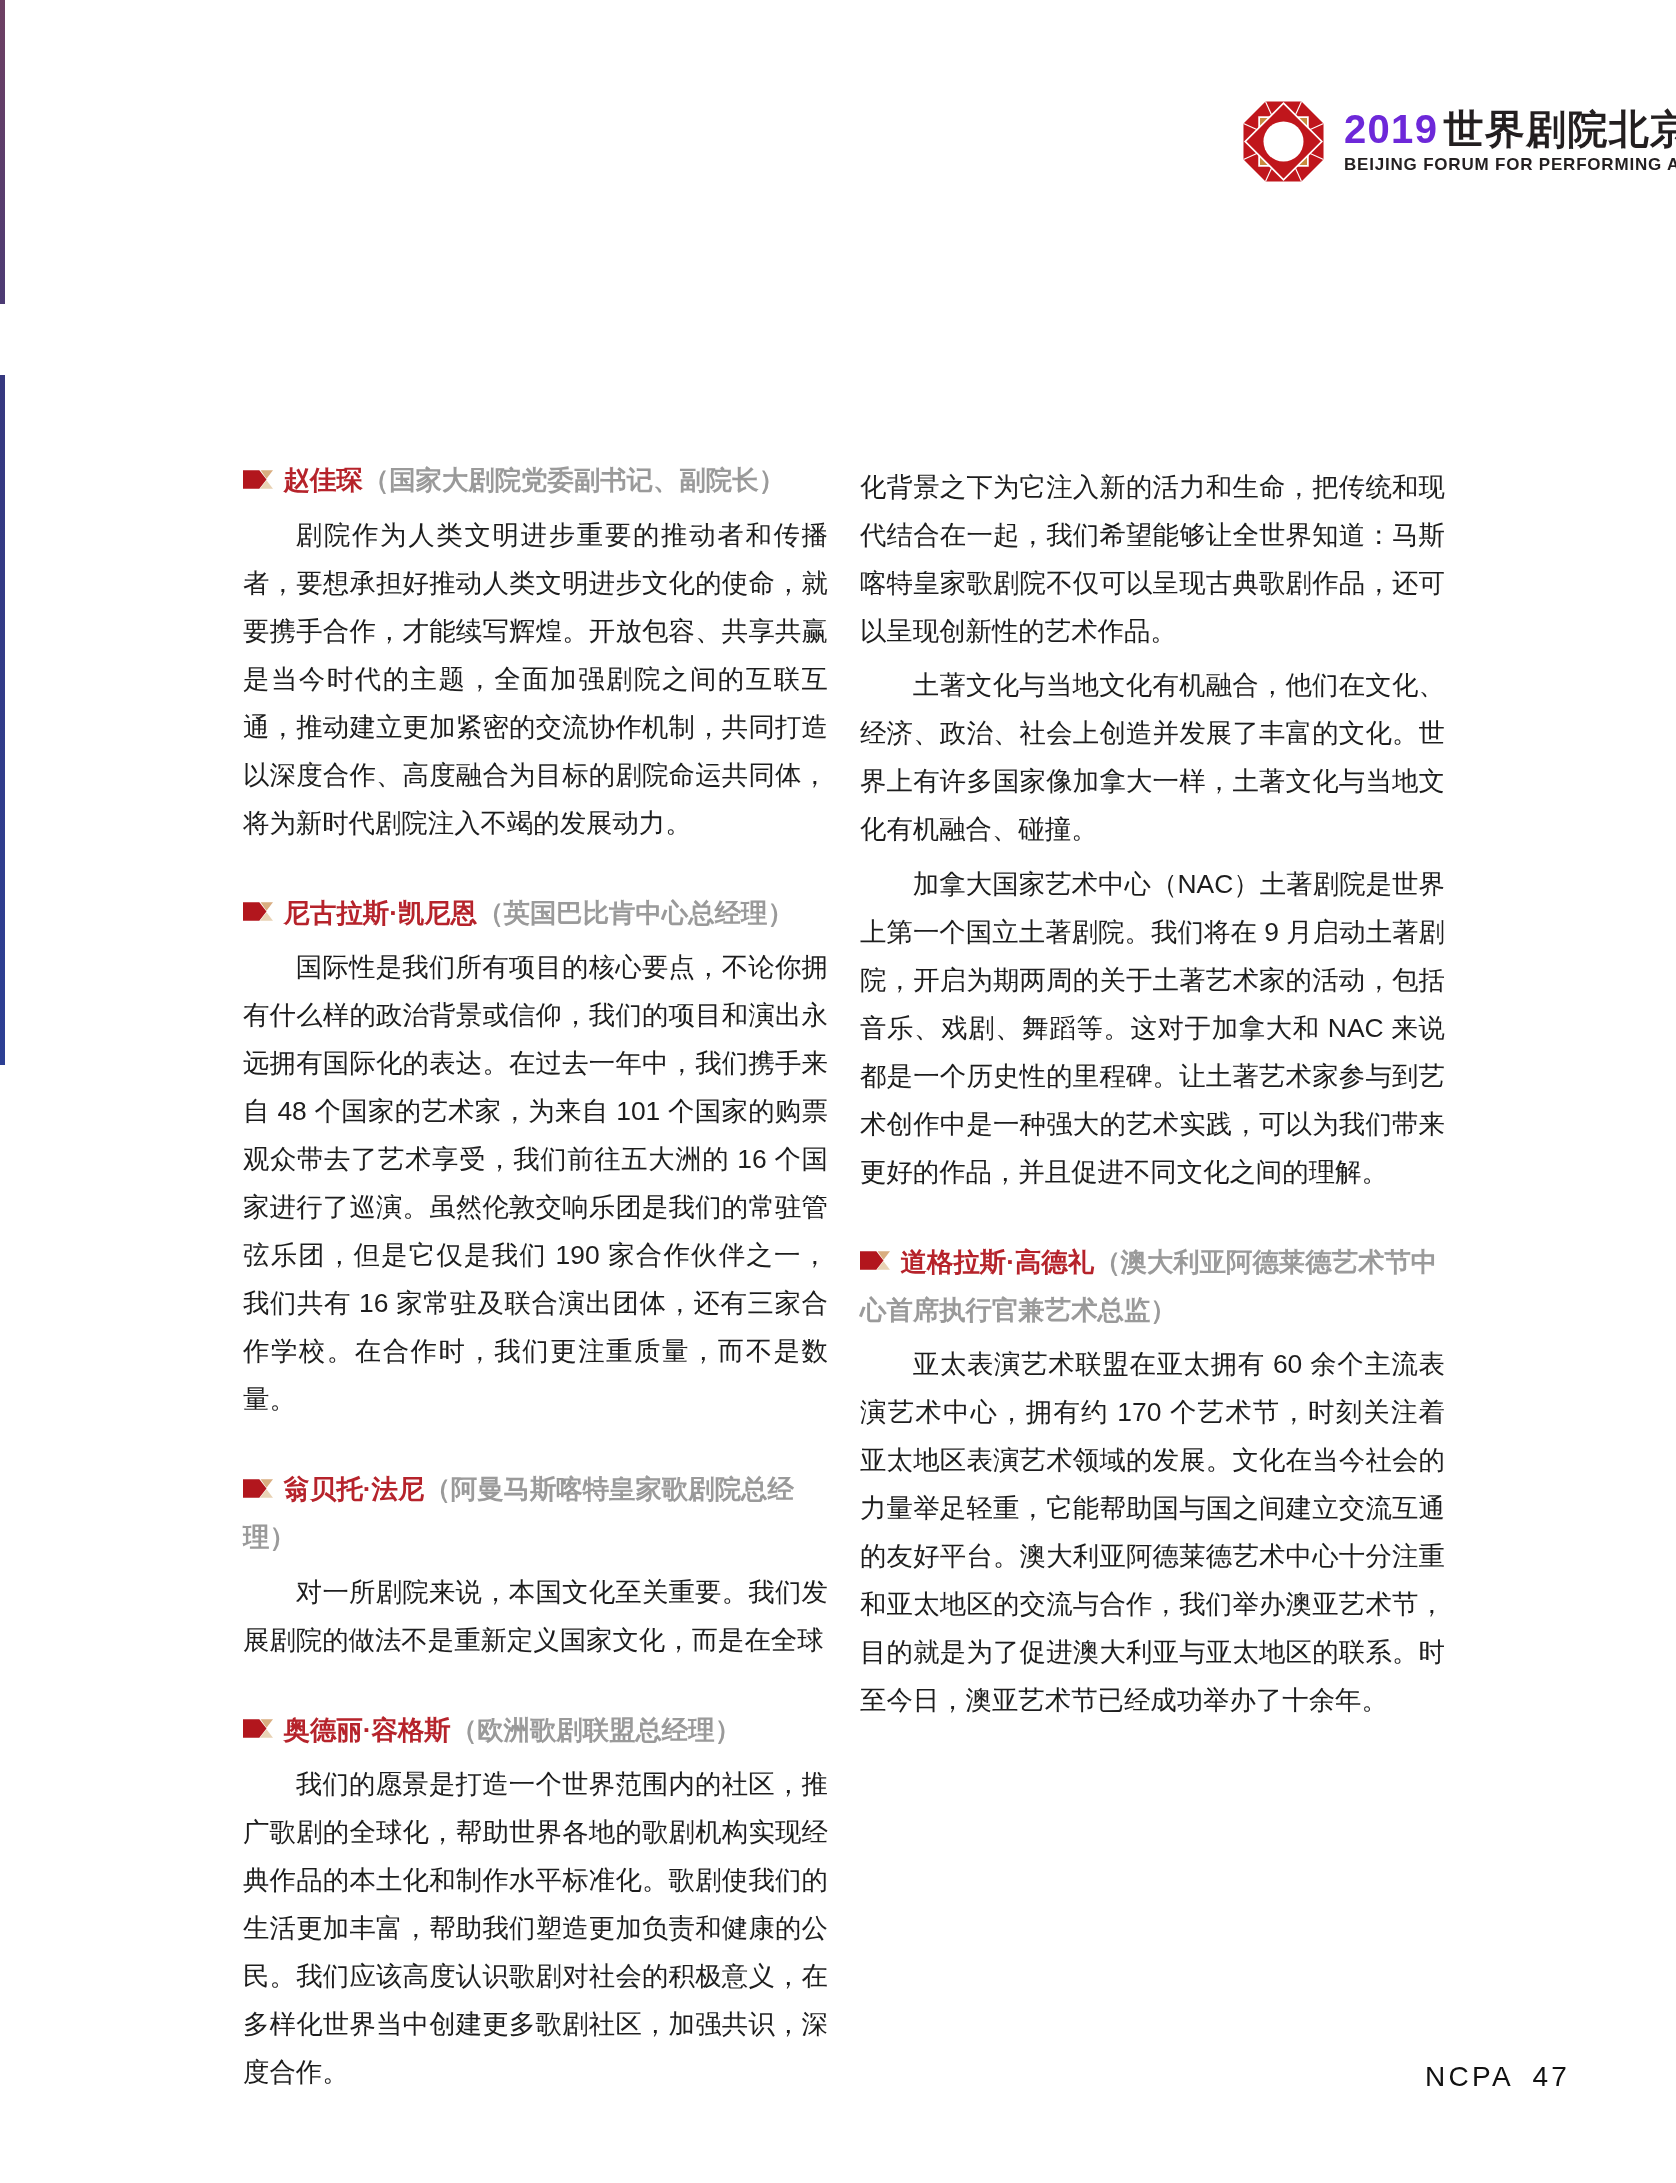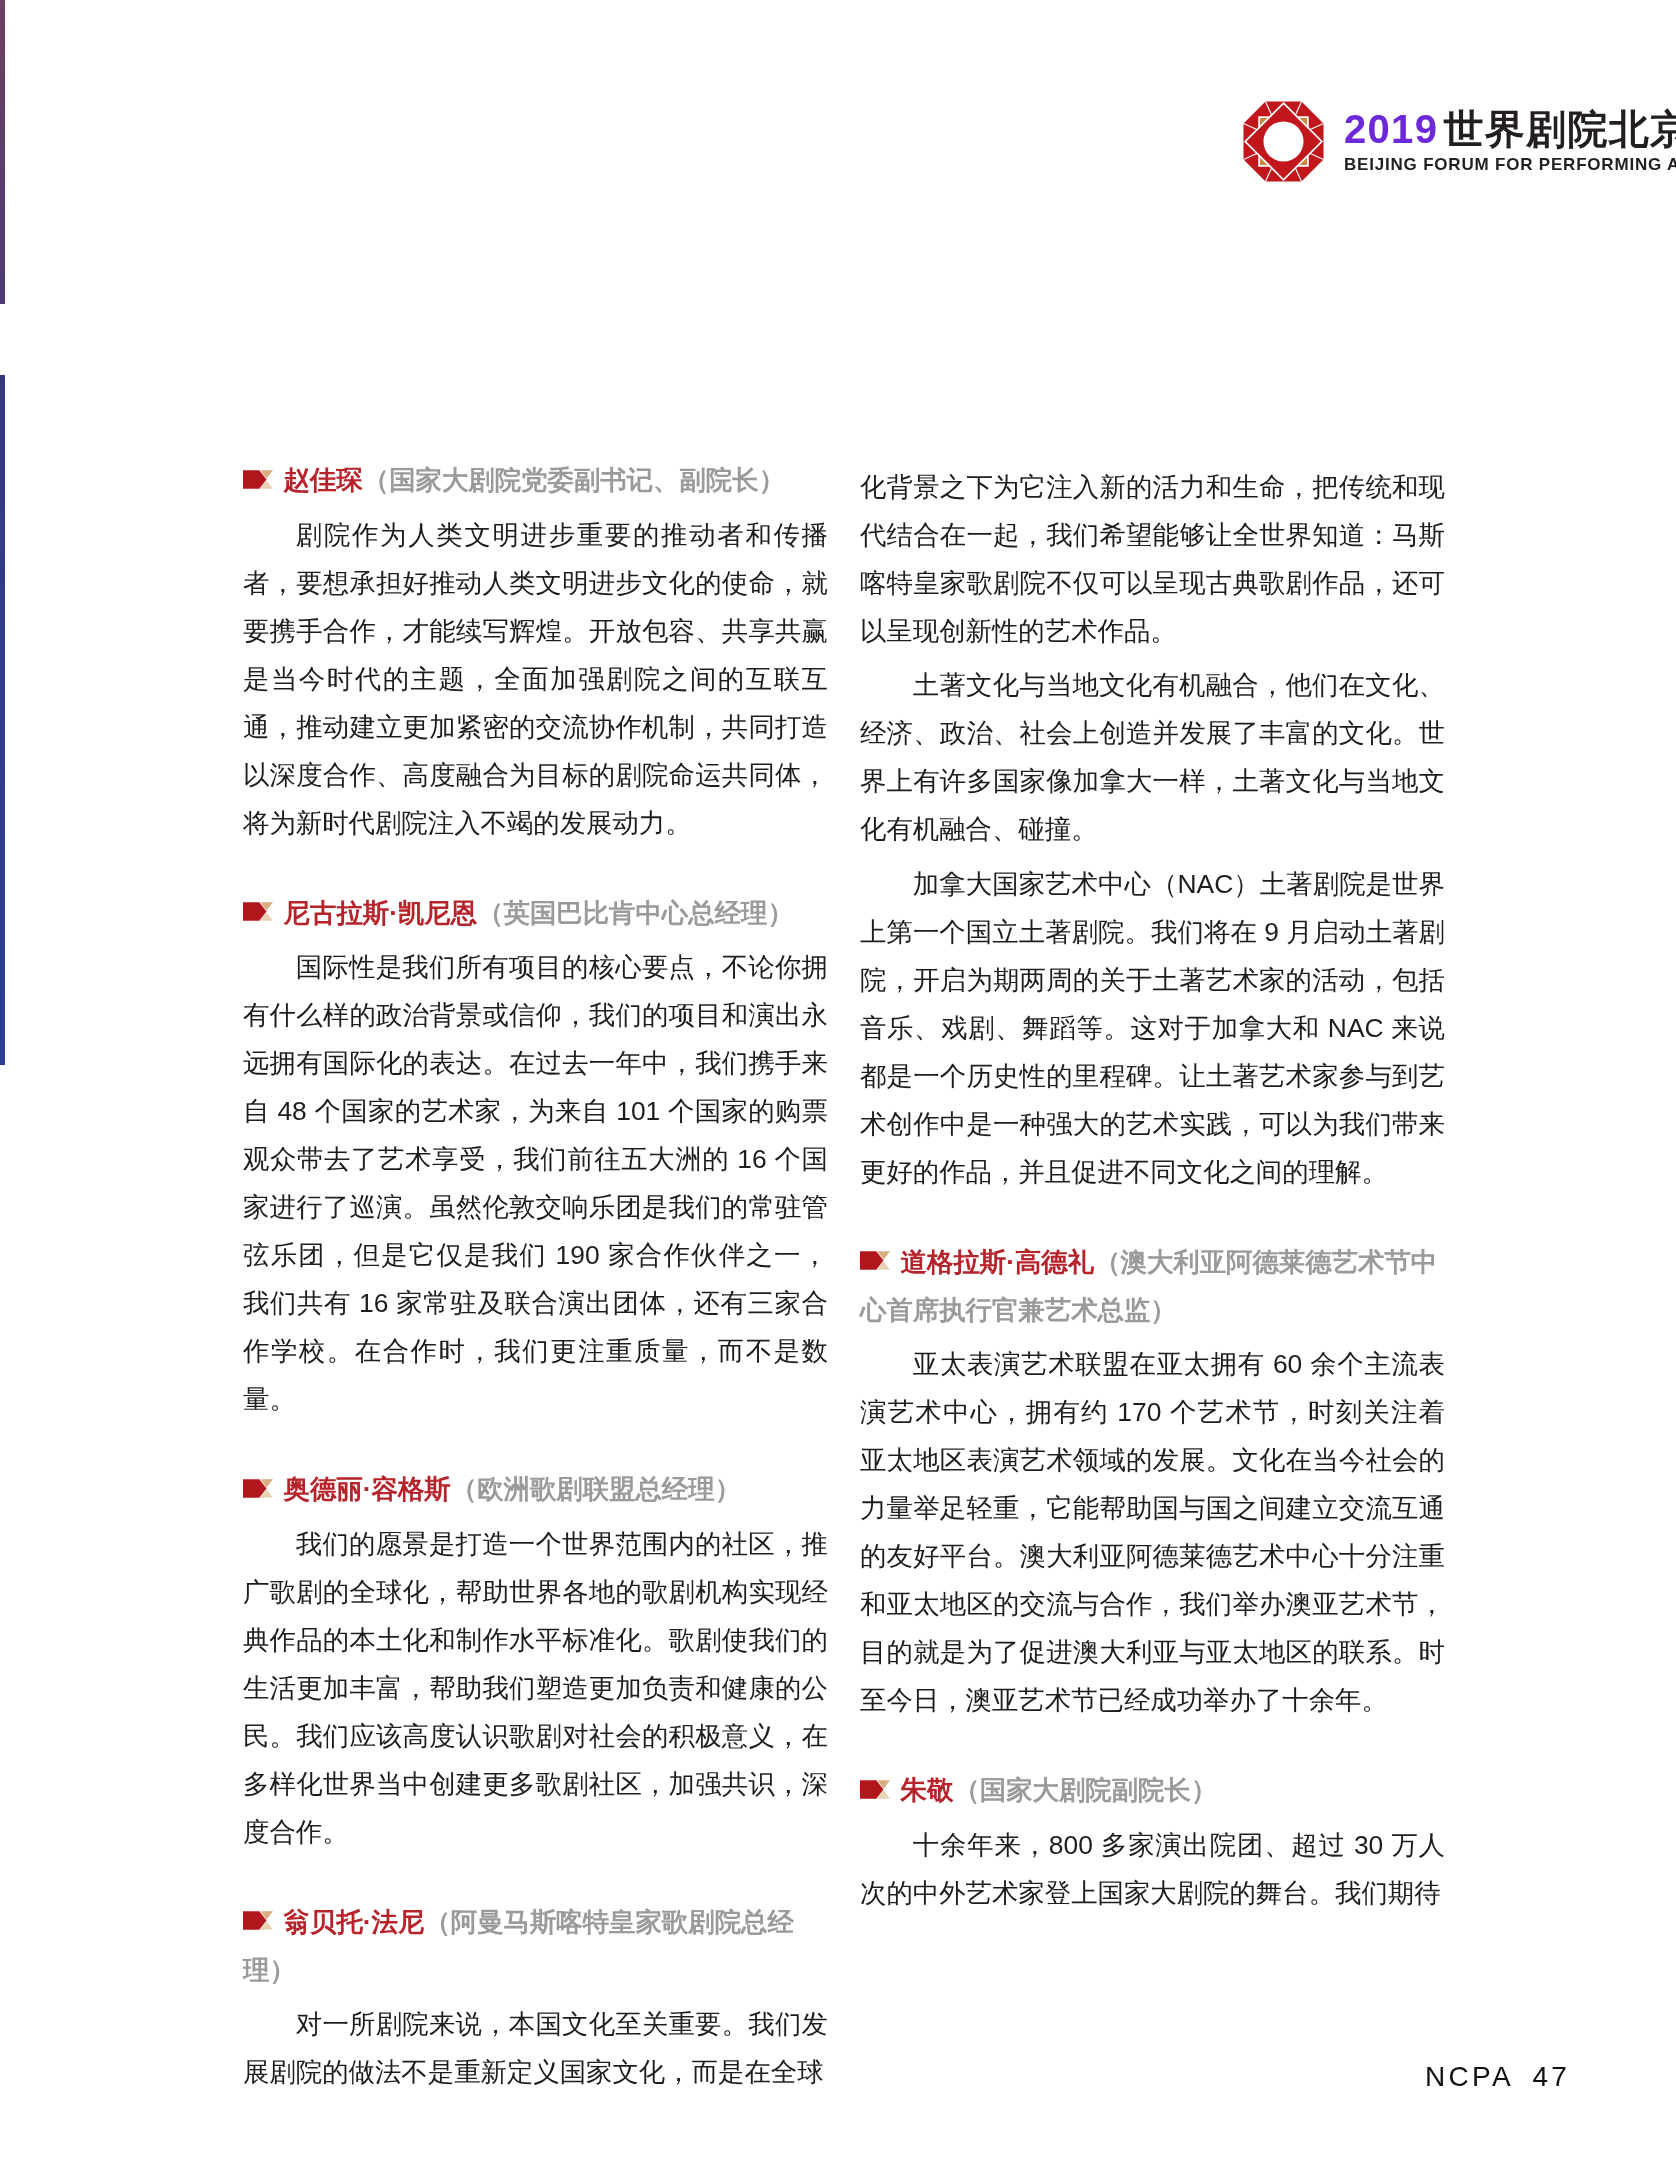--- a/index.html
+++ b/index.html
@@ -104,31 +104,31 @@
               <polygon points="36,17 46,30 26,30" fill="#e8d2b4"></polygon>
             </svg></span><span class="speaker">尼古拉斯·凯尼恩</span><span class="affil">（英国巴比肯中心总经理）</span></h3>
       <p class="body-para">国际性是我们所有项目的核心要点，不论你拥有什么样的政治背景或信仰，我们的项目和演出永远拥有国际化的表达。在过去一年中，我们携手来自 48 个国家的艺术家，为来自 101 个国家的购票观众带去了艺术享受，我们前往五大洲的 16 个国家进行了巡演。虽然伦敦交响乐团是我们的常驻管弦乐团，但是它仅是我们 190 家合作伙伴之一，我们共有 16 家常驻及联合演出团体，还有三家合作学校。在合作时，我们更注重质量，而不是数量。</p>
     </section>
 
     <section class="speech">
       <h3 class="speech-heading"><span class="marker"><svg viewBox="0 0 46 32" width="30" height="21">
               <polygon points="0,2 25,2 36,16 25,30 0,30" fill="#b2161d"></polygon>
               <polygon points="27,2 46,2 36,15" fill="#d9ad80"></polygon>
               <polygon points="36,17 46,30 26,30" fill="#e8d2b4"></polygon>
-            </svg></span><span class="speaker">奥德丽·容格斯</span><span class="affil">（欧洲歌剧联盟总经理）</span></h3>
-      <p class="body-para">我们的愿景是打造一个世界范围内的社区，推广歌剧的全球化，帮助世界各地的歌剧机构实现经典作品的本土化和制作水平标准化。歌剧使我们的生活更加丰富，帮助我们塑造更加负责和健康的公民。我们应该高度认识歌剧对社会的积极意义，在多样化世界当中创建更多歌剧社区，加强共识，深度合作。</p>
+            </svg></span><span class="speaker">翁贝托·法尼</span><span class="affil">（阿曼马斯喀特皇家歌剧院总经理）</span></h3>
+      <p class="body-para">对一所剧院来说，本国文化至关重要。我们发展剧院的做法不是重新定义国家文化，而是在全球</p>
     </section>
 
     <section class="speech">
       <h3 class="speech-heading"><span class="marker"><svg viewBox="0 0 46 32" width="30" height="21">
               <polygon points="0,2 25,2 36,16 25,30 0,30" fill="#b2161d"></polygon>
               <polygon points="27,2 46,2 36,15" fill="#d9ad80"></polygon>
               <polygon points="36,17 46,30 26,30" fill="#e8d2b4"></polygon>
-            </svg></span><span class="speaker">翁贝托·法尼</span><span class="affil">（阿曼马斯喀特皇家歌剧院总经理）</span></h3>
-      <p class="body-para">对一所剧院来说，本国文化至关重要。我们发展剧院的做法不是重新定义国家文化，而是在全球</p>
+            </svg></span><span class="speaker">奥德丽·容格斯</span><span class="affil">（欧洲歌剧联盟总经理）</span></h3>
+      <p class="body-para">我们的愿景是打造一个世界范围内的社区，推广歌剧的全球化，帮助世界各地的歌剧机构实现经典作品的本土化和制作水平标准化。歌剧使我们的生活更加丰富，帮助我们塑造更加负责和健康的公民。我们应该高度认识歌剧对社会的积极意义，在多样化世界当中创建更多歌剧社区，加强共识，深度合作。</p>
     </section>
 
   </div>
 
   <div class="col col-right">
 
     <section class="speech">
       <p class="body-para no-indent">化背景之下为它注入新的活力和生命，把传统和现代结合在一起，我们希望能够让全世界知道：马斯喀特皇家歌剧院不仅可以呈现古典歌剧作品，还可以呈现创新性的艺术作品。</p>
     </section>
 
@@ -139,28 +139,20 @@
 
     <section class="speech">
       <h3 class="speech-heading"><span class="marker"><svg viewBox="0 0 46 32" width="30" height="21">
               <polygon points="0,2 25,2 36,16 25,30 0,30" fill="#b2161d"></polygon>
               <polygon points="27,2 46,2 36,15" fill="#d9ad80"></polygon>
               <polygon points="36,17 46,30 26,30" fill="#e8d2b4"></polygon>
             </svg></span><span class="speaker">道格拉斯·高德礼</span><span class="affil">（澳大利亚阿德莱德艺术节中心首席执行官兼艺术总监）</span></h3>
       <p class="body-para">亚太表演艺术联盟在亚太拥有 60 余个主流表演艺术中心，拥有约 170 个艺术节，时刻关注着亚太地区表演艺术领域的发展。文化在当今社会的力量举足轻重，它能帮助国与国之间建立交流互通的友好平台。澳大利亚阿德莱德艺术中心十分注重和亚太地区的交流与合作，我们举办澳亚艺术节，目的就是为了促进澳大利亚与亚太地区的联系。时至今日，澳亚艺术节已经成功举办了十余年。</p>
     </section>
 
-    <section class="speech">
-      <h3 class="speech-heading"><span class="marker"><svg viewBox="0 0 46 32" width="30" height="21">
-              <polygon points="0,2 25,2 36,16 25,30 0,30" fill="#b2161d"></polygon>
-              <polygon points="27,2 46,2 36,15" fill="#d9ad80"></polygon>
-              <polygon points="36,17 46,30 26,30" fill="#e8d2b4"></polygon>
-            </svg></span><span class="speaker">朱敬</span><span class="affil">（国家大剧院副院长）</span></h3>
-      <p class="body-para">十余年来，800 多家演出院团、超过 30 万人次的中外艺术家登上国家大剧院的舞台。我们期待</p>
-    </section>
 
   </div>
 
   <div class="footer">
     <span>NCPA</span><span class="pageno">47</span>
   </div>
 
 </div>
 
 

